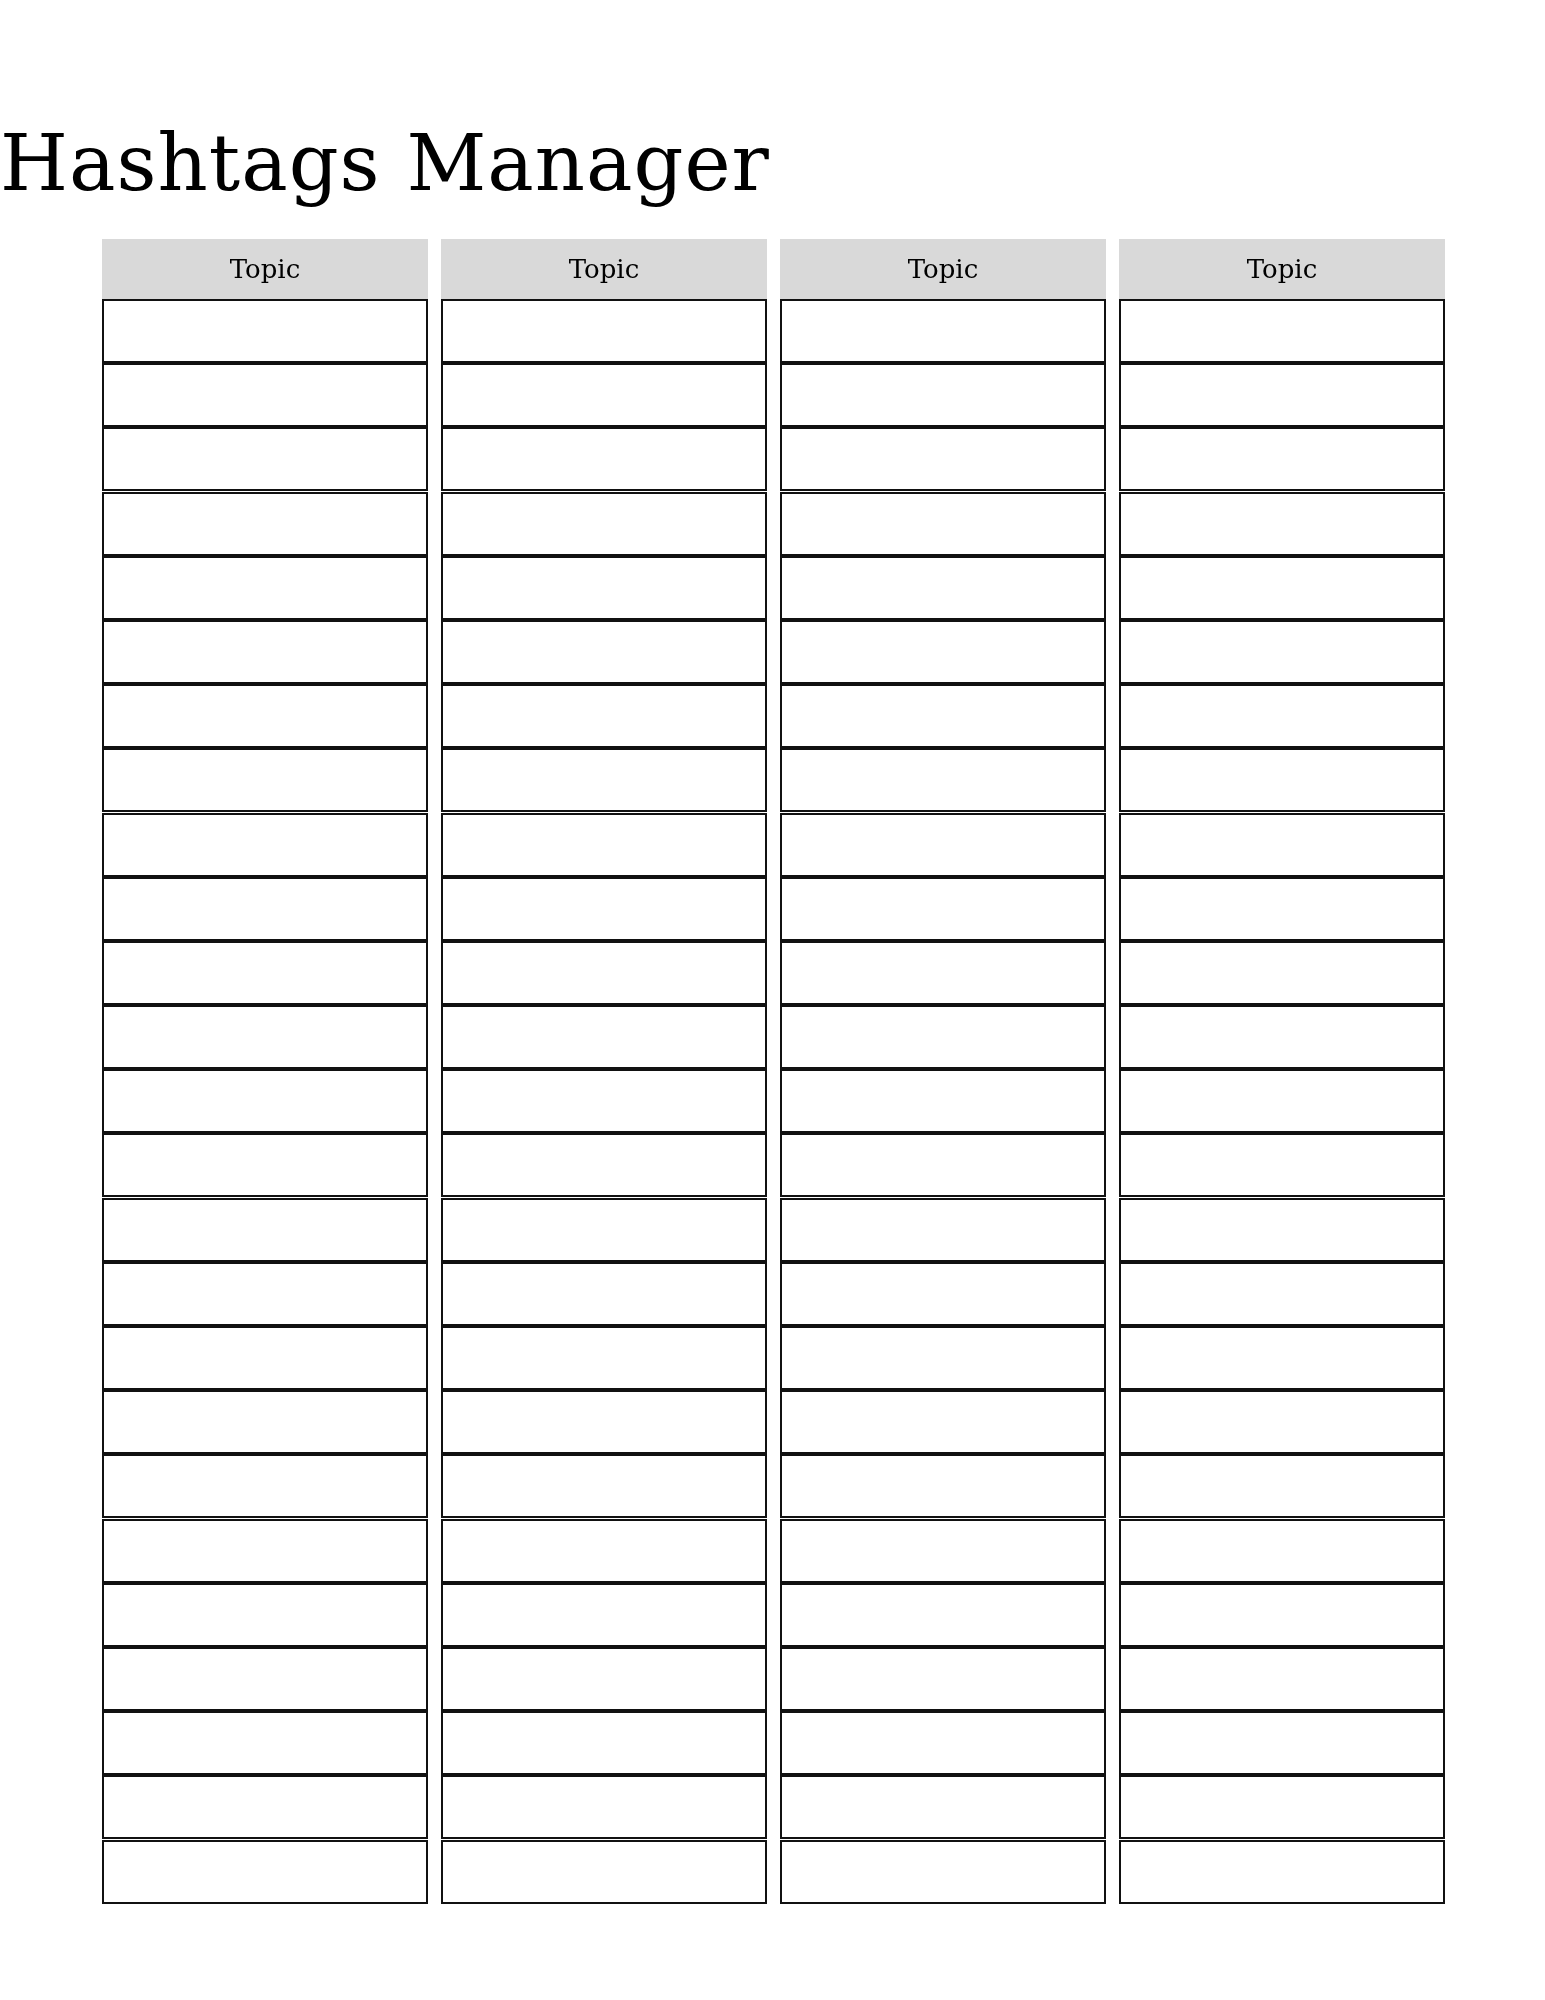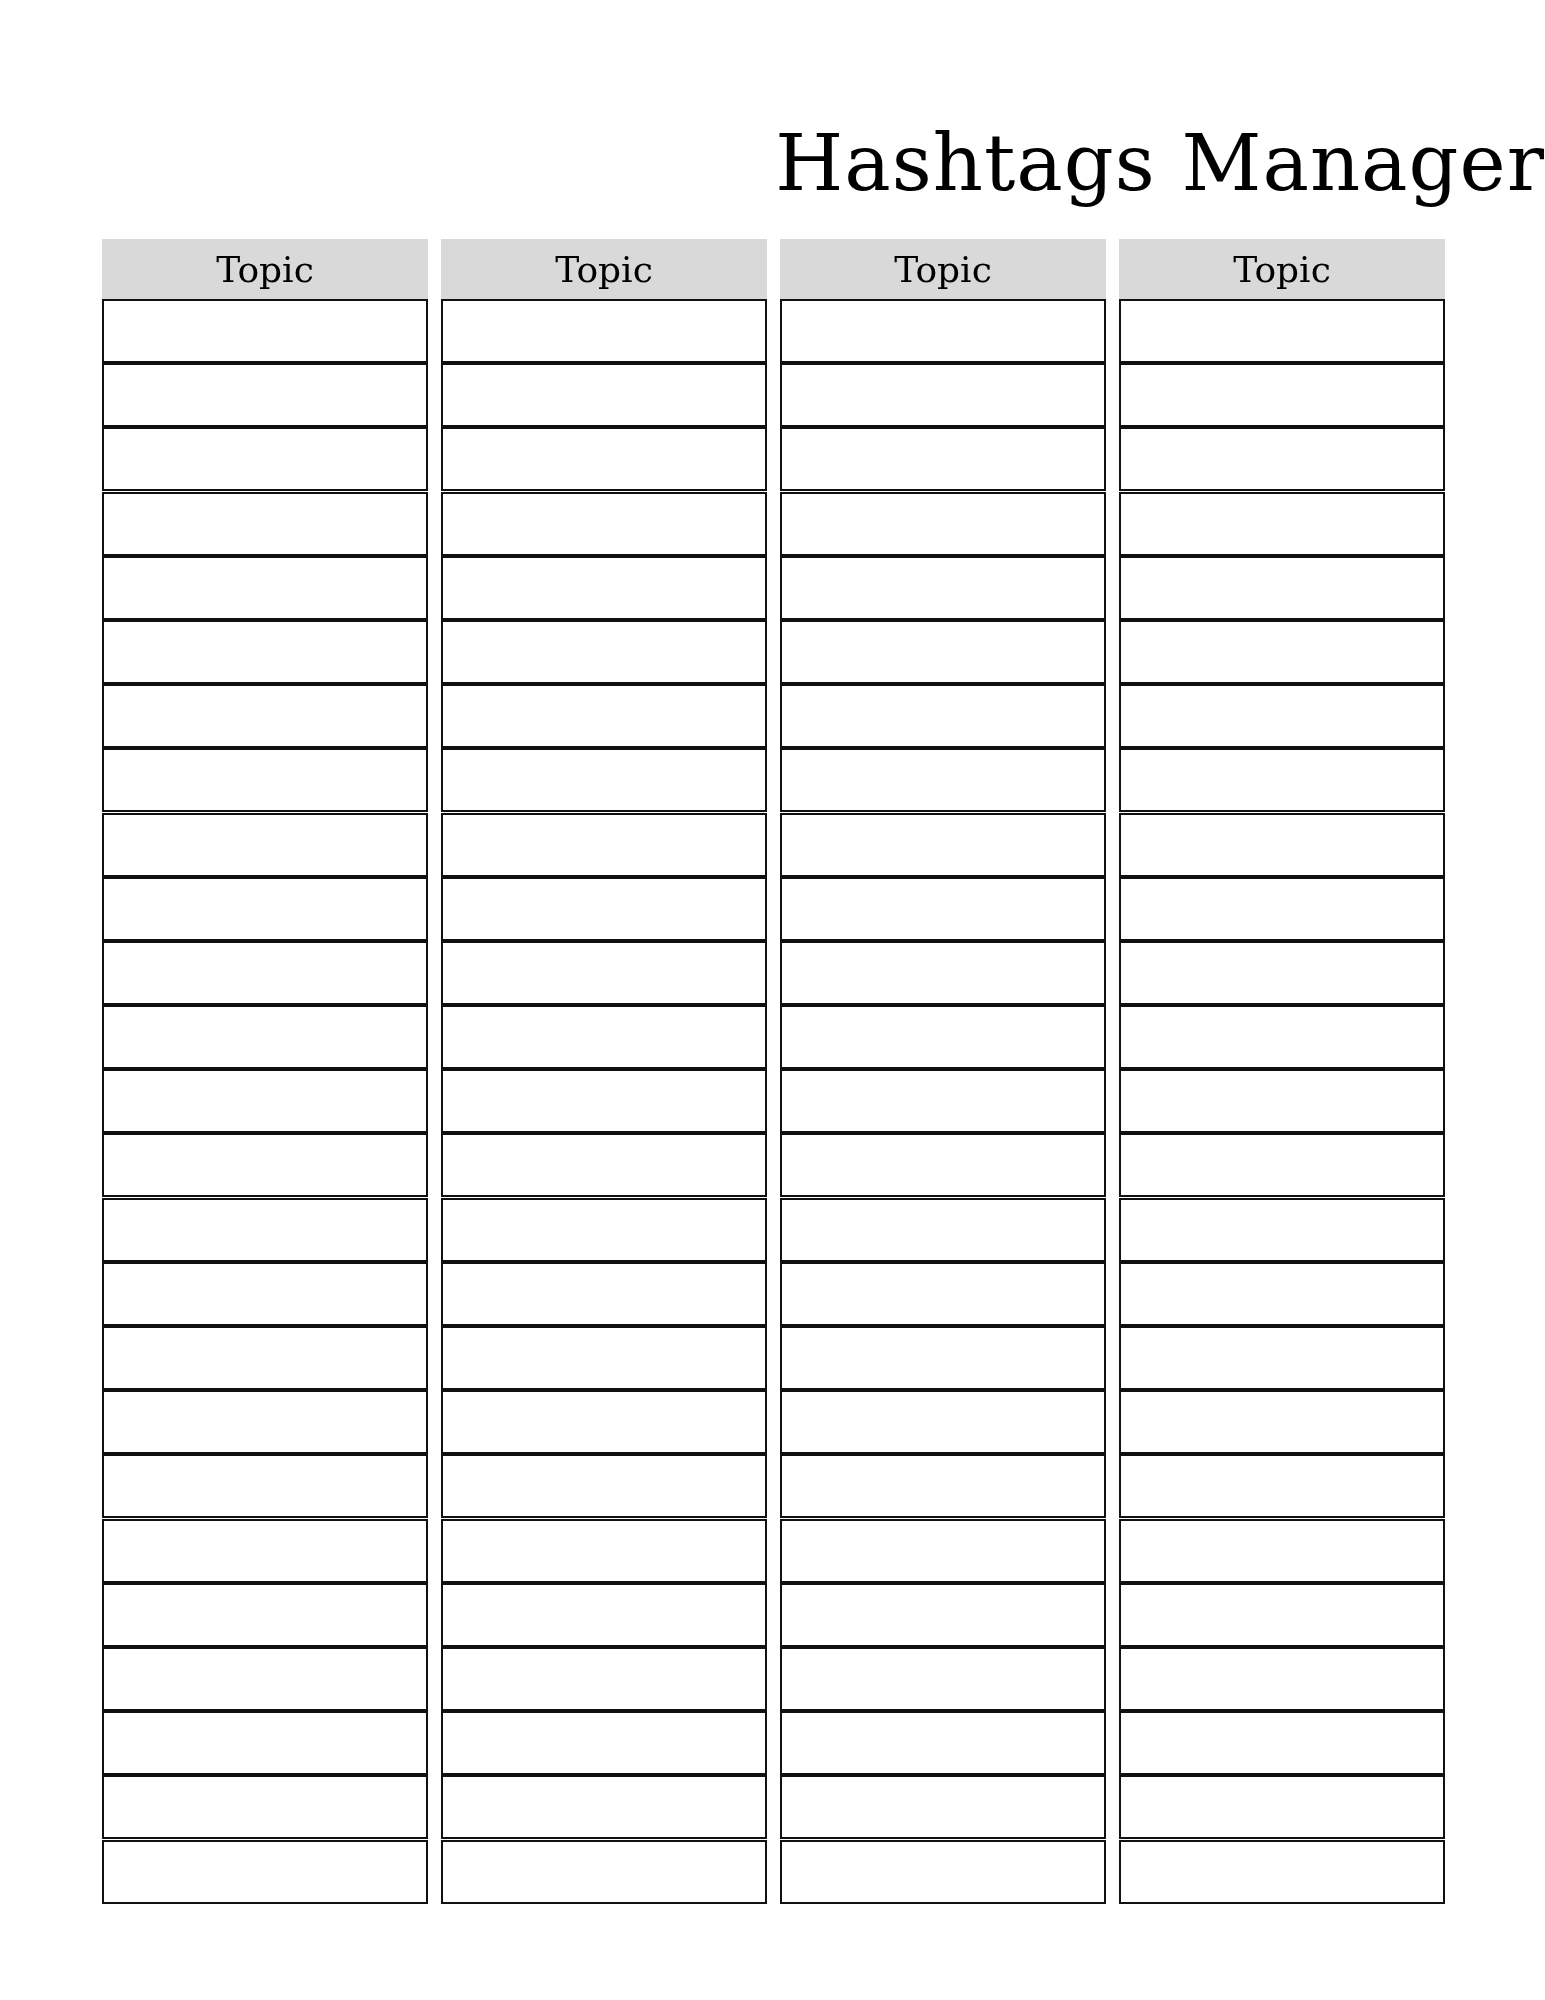--- a/index.html
+++ b/index.html
@@ -1,26 +1,26 @@
 <!DOCTYPE html>
 <html><head>
 <meta charset="utf-8">
 <style>
   html, body { margin:0; padding:0; background:#ffffff; }
   body { width:1545px; height:2000px; position:relative; overflow:hidden; }
   .title {
-    position:absolute; left:0; top:108px; width:1545px; text-align:right;
+    position:absolute; left:0; top:108px; width:1545px; text-align:left;
     font-family:"DejaVu Serif", serif; font-size:78px; color:#000;
     letter-spacing:1px; line-height:110px;
   }
   .cols { position:absolute; top:239px; left:102px; display:flex; gap:13px; }
   .col { width:326px; }
   .hdr {
     height:60px; background:#d9d9d9; display:flex; align-items:center; justify-content:center;
-    font-family:"DejaVu Serif", serif; font-size:36px; color:#000;
+    font-family:"DejaVu Serif", serif; font-size:26px; color:#000;
   }
   .cell {
     height:60px; border:2px solid #111; margin-bottom:0.1px; box-sizing:content-box;
     width:322px; background:#fff;
   }
   .cell + .cell { margin-top:0; }
   .rows { display:flex; flex-direction:column; gap:0.1px; }
 </style>
 </head>
 <body>

